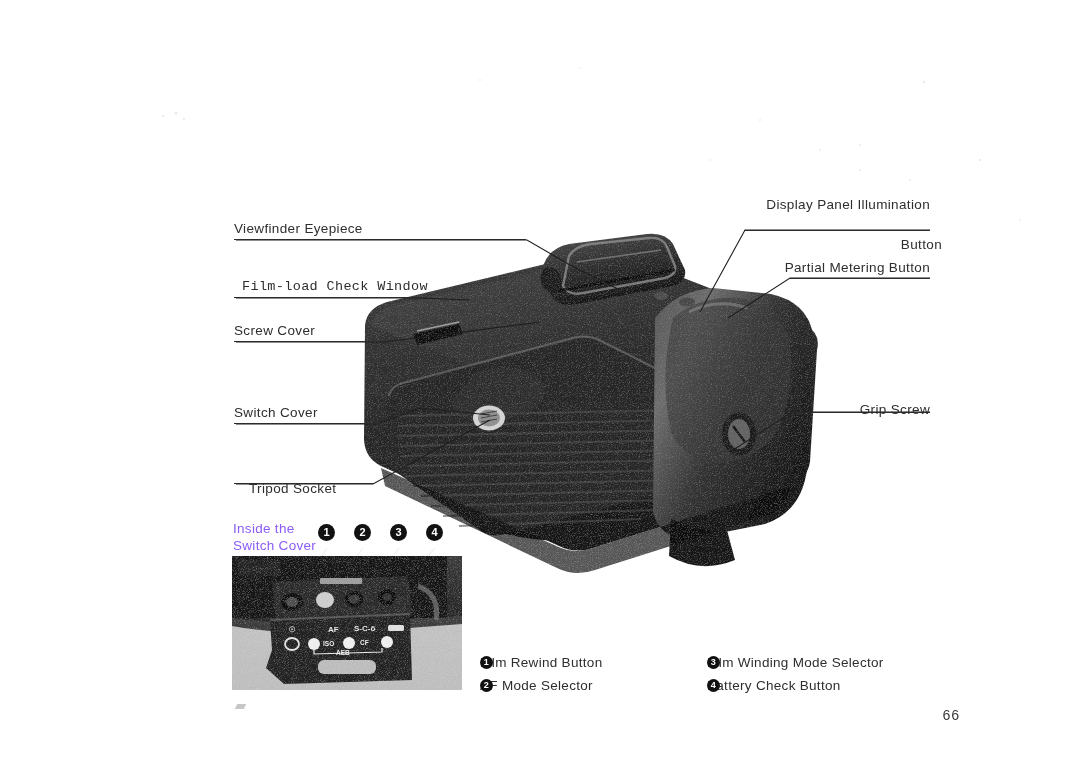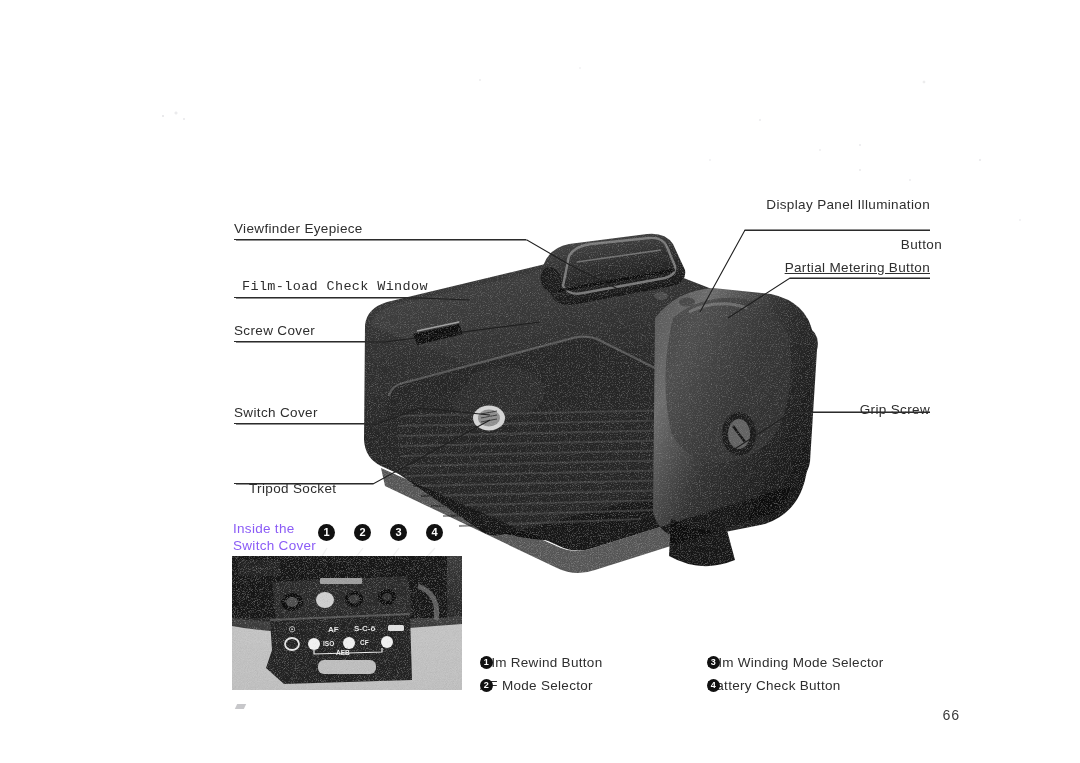--- a/index.html
+++ b/index.html
@@ -342,21 +342,21 @@
   <div class="callout" style="left:234px; top:403px;">Switch Cover</div>
   <div class="rule" style="left:234px; top:423px; width:144px;"></div>
 
   <div class="callout" style="left:249px; top:463px;margin-top:16px;">Tripod Socket</div>
   <div class="rule" style="left:234px; top:483px; width:140px;"></div>
 
   <div class="callout right" style="right:150px; top:195px;">Display Panel Illumination</div>
   <div class="callout right" style="right:138px; top:212px;margin-top:23px;">Button</div>
   <div class="rule" style="left:744px; top:230px; width:186px;"></div>
 
-  <div class="callout right" style="right:150px; top:258px;text-decoration:underline;">Partial Metering Button</div>
+  <div class="callout right" style="right:150px; top:258px;">Partial Metering Button</div>
   <div class="rule" style="left:790px; top:278px; width:140px;"></div>
 
   <div class="callout right" style="right:150px; top:400px;">Grip Screw</div>
   <div class="rule" style="left:791px; top:412px; width:139px;"></div>
 
   <div class="inset-head">
     <div>Inside the</div>
     <div>Switch Cover</div>
   </div>
 

